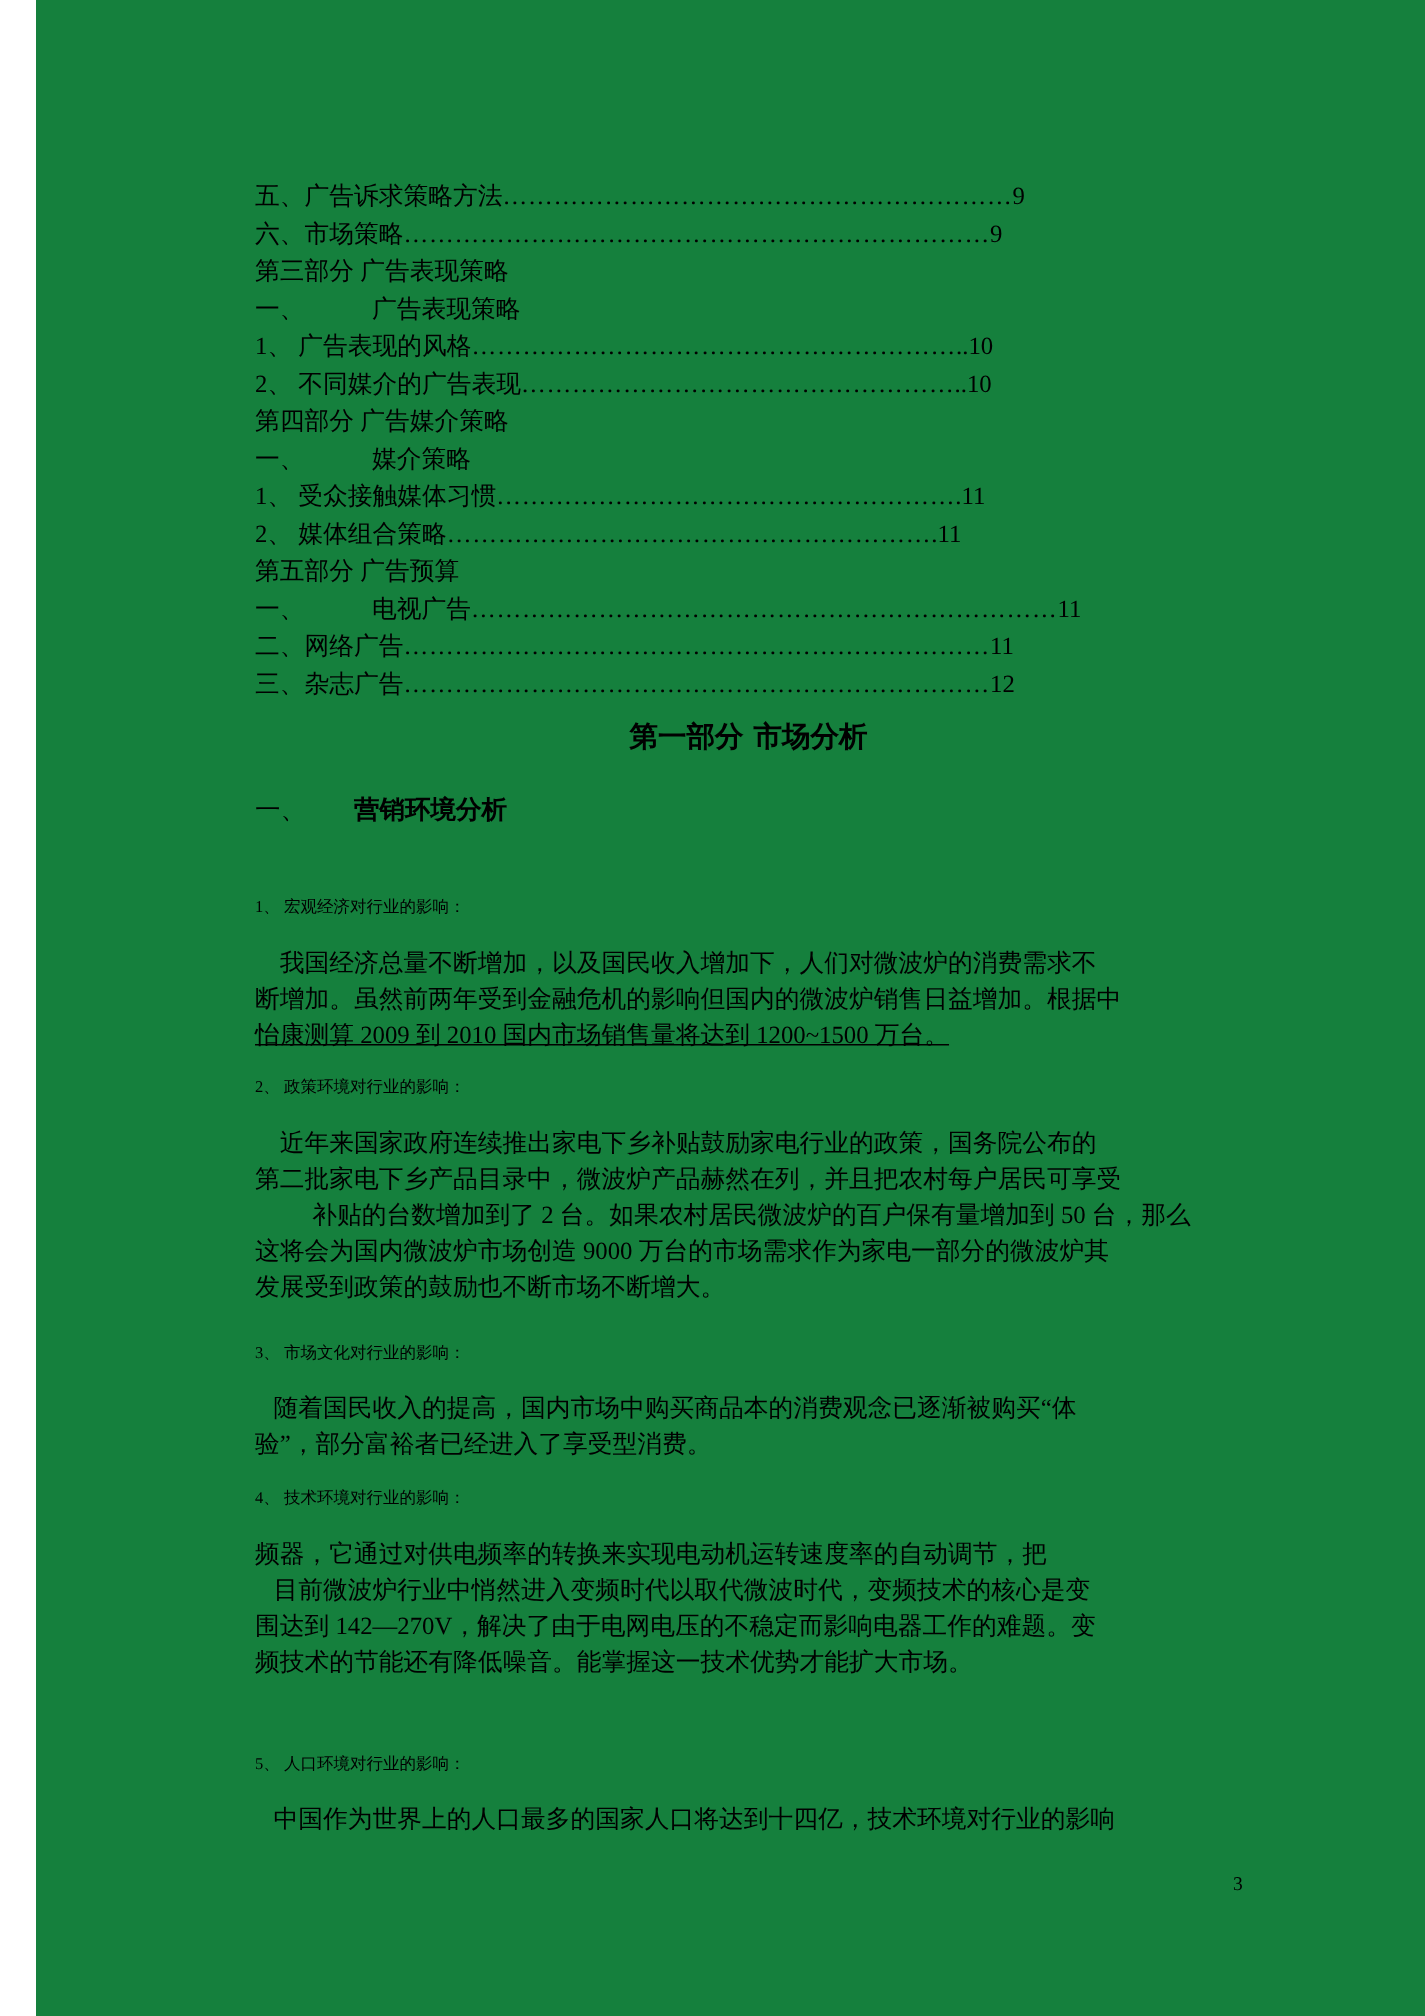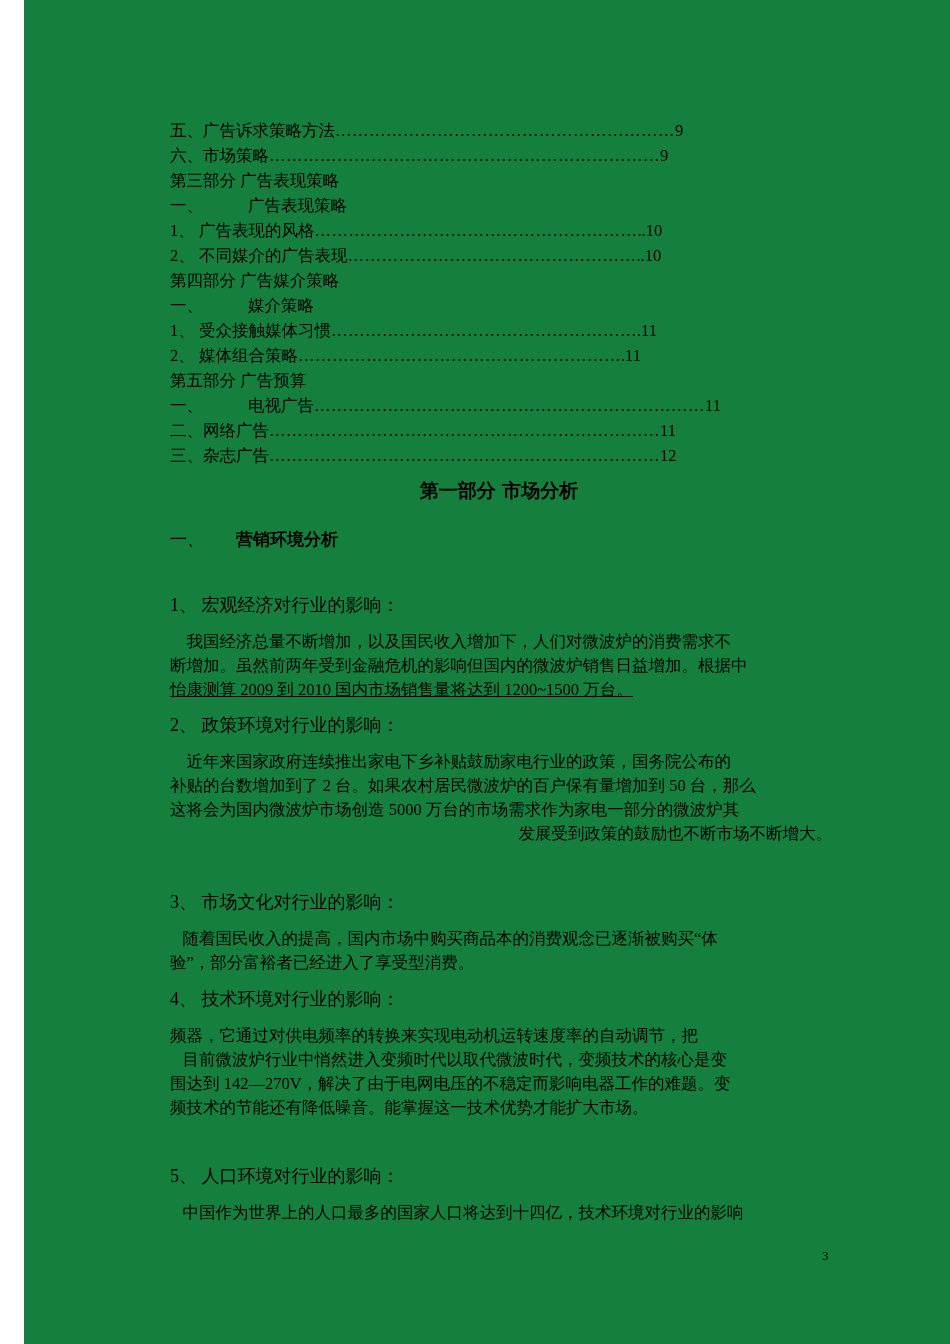--- a/index.html
+++ b/index.html
@@ -9,21 +9,21 @@
   .toc-line { position: absolute; left: 146px; font-size: 16.5px; line-height: 25px; height: 25px; white-space: nowrap; }
   .toc-line .lbl { display: inline-block; }
   .toc-line .gap { display: inline-block; width: 45px; }
   .toc-line .dots { display: inline-block; overflow: hidden; vertical-align: top; letter-spacing: 0.5px; }
   .toc-line .pg { display: inline-block; }
   .title { position: absolute; left: 0; width: 950px; top: 478px; text-align: center;
            font-family: "DejaVu Sans", "Liberation Sans", sans-serif; font-weight: bold; font-size: 19px; }
   .h2 { position: absolute; left: 146px; top: 528px; font-size: 17px; font-weight: bold;
         font-family: "DejaVu Sans", "Liberation Sans", sans-serif; }
   .h2 .num { font-weight: normal; display: inline-block; width: 66px; }
-  .h3 { position: absolute; left: 146px; font-size: 18px; line-height: 24px; }
+  .h3 { position: absolute; left: 146px; font-size: 11px; line-height: 24px; }
   .para { position: absolute; left: 146px; width: 662px; font-size: 16.5px; line-height: 24px; }
   .para span.line { display: block; white-space: nowrap; }
   .pagenum { position: absolute; left: 798px; top: 1248px; font-size: 13px; }
 </style>
 </head>
 <body>
 
 <div class="page">
 
   <div>
@@ -80,23 +80,24 @@
   <div class="h3" style="top:593px">1、 宏观经济对行业的影响：</div>
   <div class="para" style="top:630px">
     <span class="line" style="white-space: pre;">    我国经济总量不断增加，以及国民收入增加下，人们对微波炉的消费需求不</span>
     <span class="line" style="white-space: pre;">断增加。虽然前两年受到金融危机的影响但国内的微波炉销售日益增加。根据中</span>
     <span class="line" style="white-space: pre; text-decoration: underline;">怡康测算 2009 到 2010 国内市场销售量将达到 1200~1500 万台。</span>
   </div>
 
   <div class="h3" style="top:713px">2、 政策环境对行业的影响：</div>
   <div class="para" style="top:750px">
     <span class="line" style="white-space: pre;">    近年来国家政府连续推出家电下乡补贴鼓励家电行业的政策，国务院公布的</span>
-    <span class="line" style="white-space: pre;">补贴的台数增加到了 2 台。如果农村居民微波炉的百户保有量增加到 50 台，那么</span>
-    <span class="line" style="white-space: pre;">这将会为国内微波炉市场创造 5000 万台的市场需求作为家电一部分的微波炉其</span>
-    <span class="line" style="white-space: pre; text-align: right;">发展受到政策的鼓励也不断市场不断增大。</span>
+    <span class="line" style="white-space: pre;">第二批家电下乡产品目录中，微波炉产品赫然在列，并且把农村每户居民可享受</span>
+    <span class="line" style="white-space: pre; text-align: center;">补贴的台数增加到了 2 台。如果农村居民微波炉的百户保有量增加到 50 台，那么</span>
+    <span class="line" style="white-space: pre;">这将会为国内微波炉市场创造 9000 万台的市场需求作为家电一部分的微波炉其</span>
+    <span class="line" style="white-space: pre;">发展受到政策的鼓励也不断市场不断增大。</span>
   </div>
 
   <div class="h3" style="top:890px">3、 市场文化对行业的影响：</div>
   <div class="para" style="top:927px">
     <span class="line" style="white-space: pre;">   随着国民收入的提高，国内市场中购买商品本的消费观念已逐渐被购买“体</span>
     <span class="line" style="white-space: pre;">验”，部分富裕者已经进入了享受型消费。</span>
   </div>
 
   <div class="h3" style="top:987px">4、 技术环境对行业的影响：</div>
   <div class="para" style="top:1024px">

